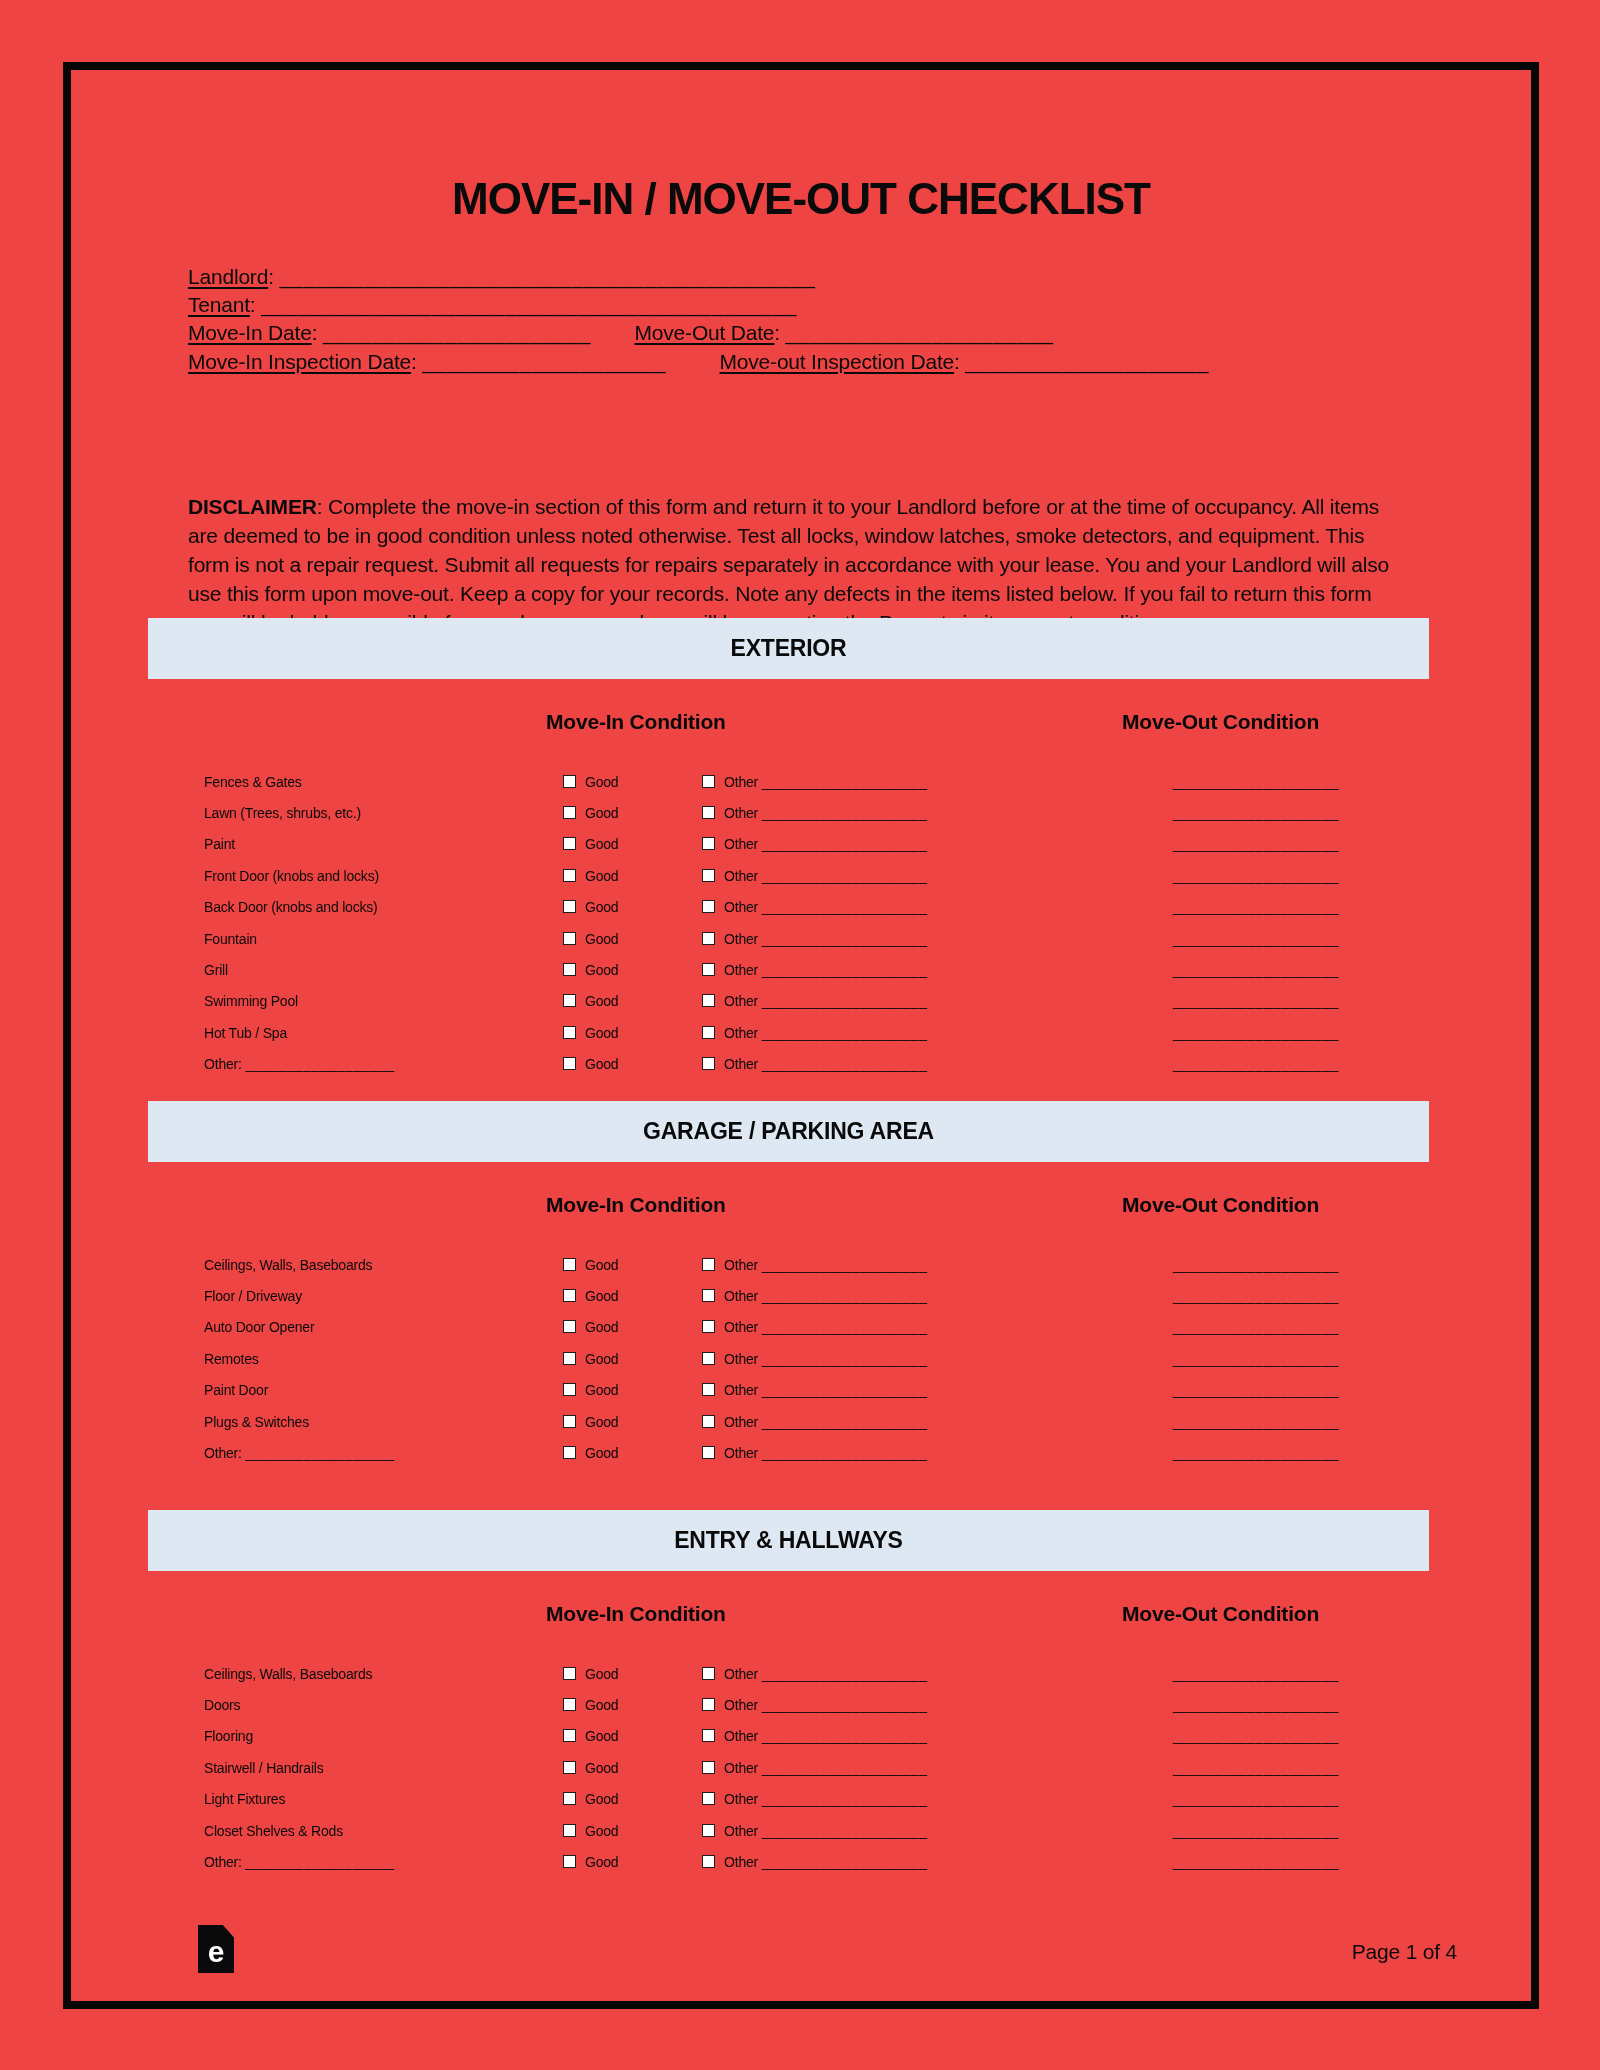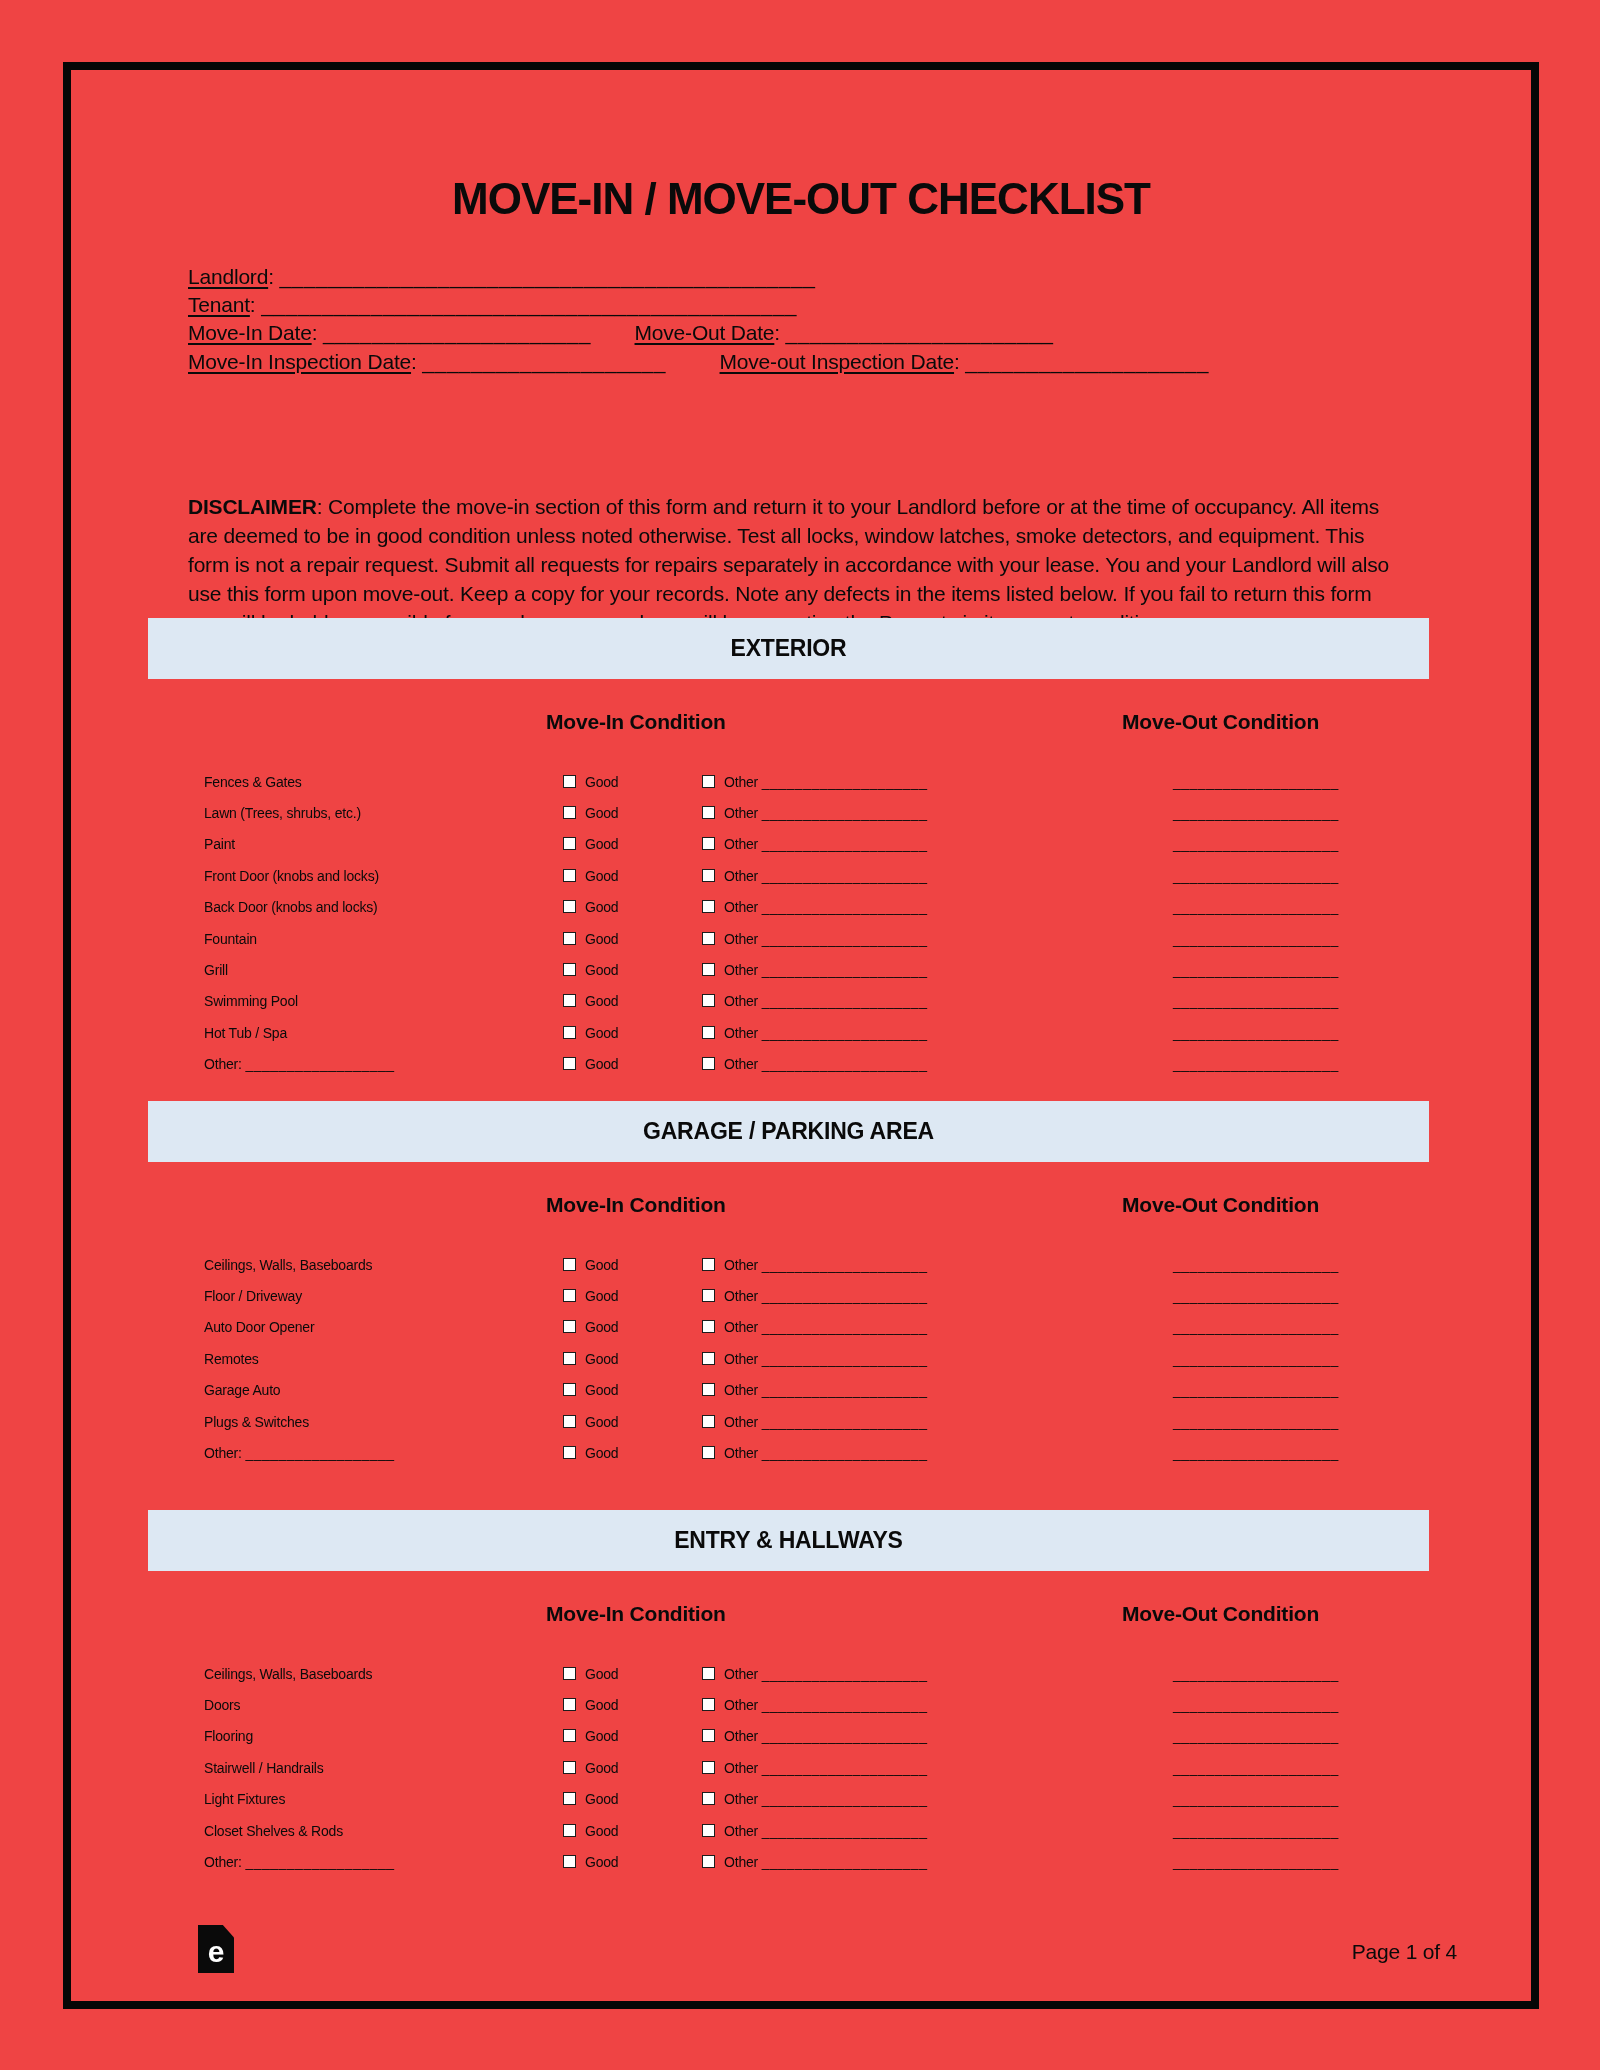--- a/index.html
+++ b/index.html
@@ -179,21 +179,21 @@
             <span class="c-other"><span class="checkbox"></span>Other <span class="blank">____________________</span></span>
             <span class="c-moveout"><span class="blank">____________________</span></span>
           </div>
           <div class="row">
             <span class="c-label">Remotes</span>
             <span class="c-good"><span class="checkbox"></span>Good</span>
             <span class="c-other"><span class="checkbox"></span>Other <span class="blank">____________________</span></span>
             <span class="c-moveout"><span class="blank">____________________</span></span>
           </div>
           <div class="row">
-            <span class="c-label">Garage Auto</span>
+            <span class="c-label">Paint Door</span>
             <span class="c-good"><span class="checkbox"></span>Good</span>
             <span class="c-other"><span class="checkbox"></span>Other <span class="blank">____________________</span></span>
             <span class="c-moveout"><span class="blank">____________________</span></span>
           </div>
           <div class="row">
             <span class="c-label">Plugs &amp; Switches</span>
             <span class="c-good"><span class="checkbox"></span>Good</span>
             <span class="c-other"><span class="checkbox"></span>Other <span class="blank">____________________</span></span>
             <span class="c-moveout"><span class="blank">____________________</span></span>
           </div>

